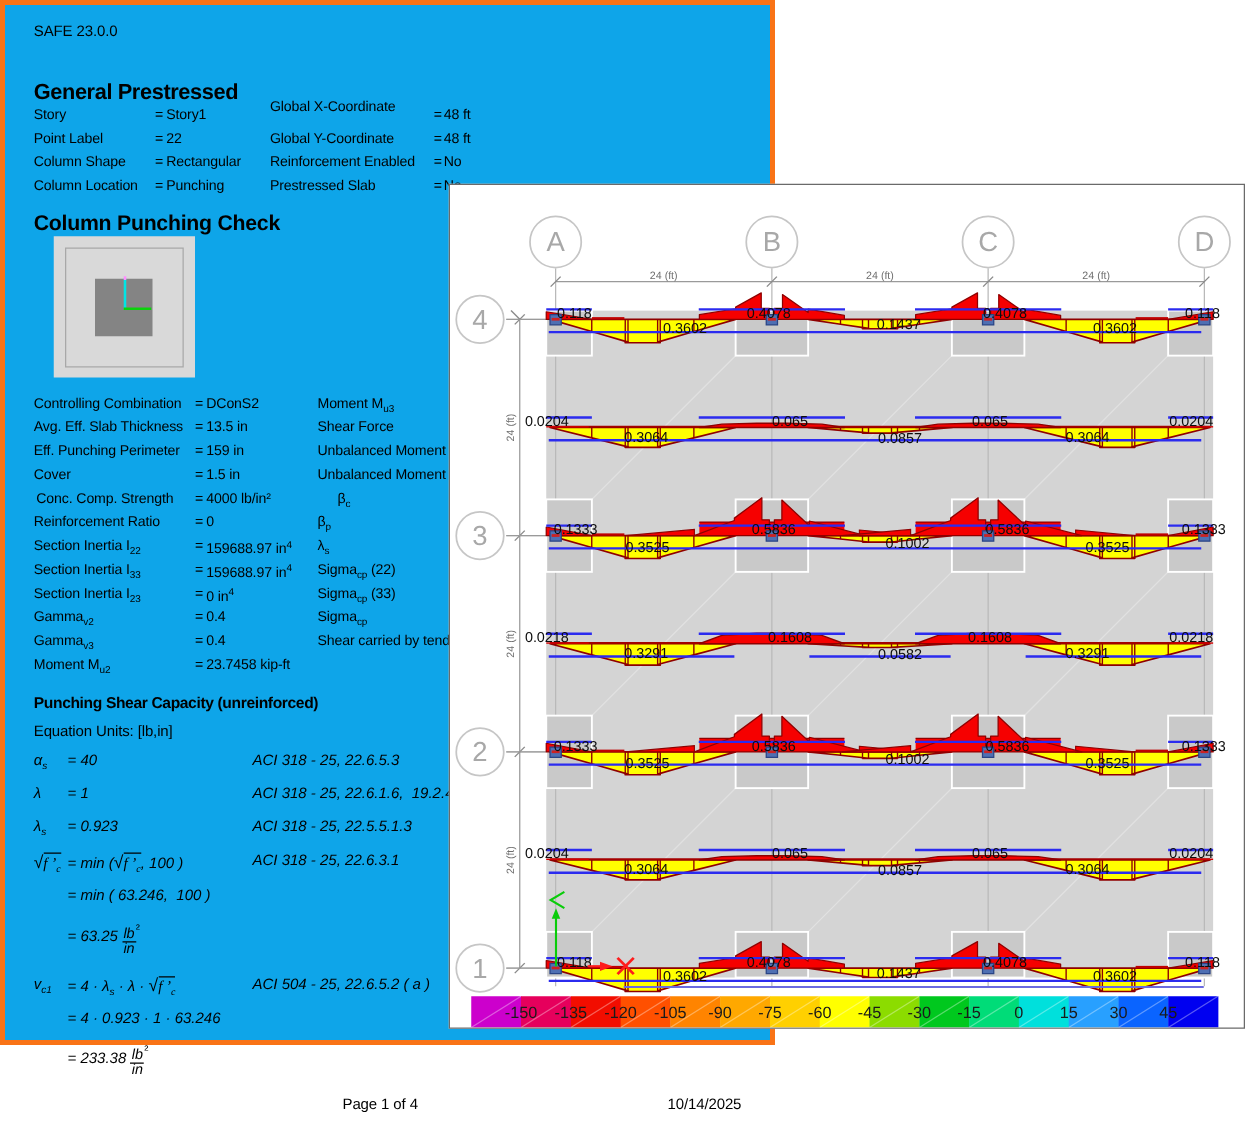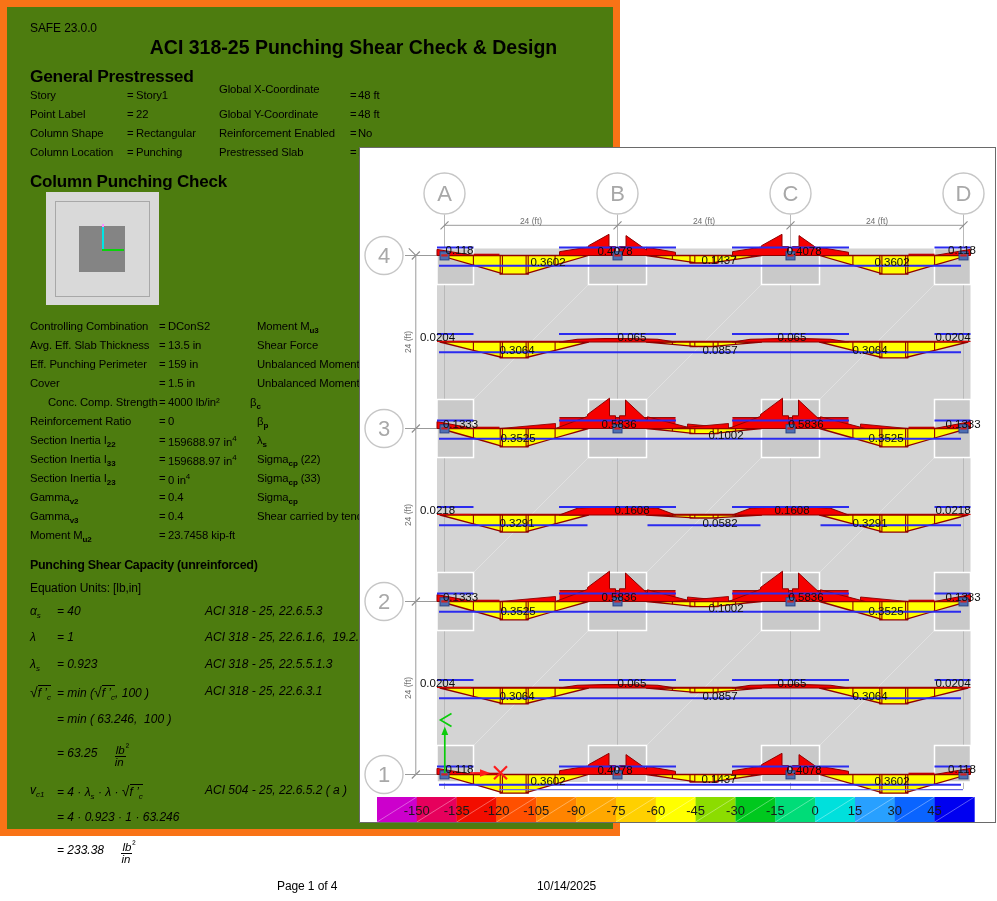--- a/index.html
+++ b/index.html
@@ -1,44 +1,43 @@
 <!DOCTYPE html>
 <html><head><meta charset="utf-8">
 <style>
 * { margin:0; padding:0; box-sizing:border-box; }
 body { width:997px; height:901px; background:#ffffff; position:relative; overflow:hidden;
        font-family:"Liberation Sans", sans-serif; }
-.page { position:absolute; left:0; top:0; width:620px; height:836px; background:#4d7c0f;
-        border:7px solid #f97316; }
+.page { position:absolute; left:0; top:0; width:620px; height:836px; background:#0ea5e9;
+        border:4px solid #f97316; }
 .tl { position:absolute; font-size:11.3px; color:#000; white-space:nowrap; letter-spacing:-0.1px; }
-.tl sub { font-size:8px;font-weight:bold; }
+.tl sub { font-size:8px; }
 .tl sup { font-size:8px; }
 .eq { position:absolute; font-size:12px; font-style:italic; color:#000; white-space:nowrap; }
 .eq sub { font-size:8px; }
 .sq { font-style:normal; font-size:14px; }
-.ov { border-top:1px solid #000; }
-.fr { display:inline-block; text-align:left; vertical-align:-9px; line-height:11px; font-size:11.5px;margin-left:14px; }
+.ov { border-top:1px solid #000;font-family:Liberation Serif, serif; }
+.fr { display:inline-block; text-align:center; vertical-align:-9px; line-height:11px; font-size:11.5px; }
 .fr .ft { display:block; border-bottom:1px solid #000; padding:0 1px; }
 .fs { vertical-align:7px; font-size:10px; font-style:normal; }
 .hd { position:absolute; font-weight:bold; color:#000; white-space:nowrap; }
 .win { position:absolute; left:359px; top:147px; width:637px; height:676px; background:#fff;
        border:1px solid #6a6a6a; }
 .tbar { position:absolute; left:0; top:0; width:635px; height:22px; background:#fff; }
 .tstrip { position:absolute; left:0; top:0; width:635px; height:3px; background:#d9d9d9; border-bottom:1px solid #787878; }
 .tabL { position:absolute; left:0; top:0; width:13px; height:22px; background:#d9d9d9;
         border-right:1px solid #787878; border-bottom:1px solid #787878; }
 .tabR { position:absolute; left:586px; top:0; width:49px; height:22px; background:#d9d9d9;
         border-left:1px solid #787878; border-bottom:1px solid #787878; }
 .ttxt { position:absolute; left:24px; top:3px; width:572px; height:19px; text-align:center;
         font-weight:bold; font-size:11.8px; line-height:18px; color:#000; white-space:nowrap; }
 </style></head>
 <body>
 <div class="page">
   <div class="tl" style="top:14px;left:23px;font-size:12px">SAFE 23.0.0</div>
-  <div class="hd" style="top:29px;left:0;width:693px;text-align:center;font-size:19.5px">ACI 318-25 Punching Shear Check &amp; Design</div>
   <div class="hd" style="top:59px;left:23px;font-size:17.4px;letter-spacing:-0.3px">General Prestressed</div>
   <div class="tl" style="top:82px;left:23px">Story</div>
     <div class="tl" style="top:82px;left:120px">=</div>
     <div class="tl" style="top:82px;left:129px">Story1</div>
     <div class="tl" style="top:76px;left:212px">Global X-Coordinate</div>
     <div class="tl" style="top:82px;left:343px">=</div>
     <div class="tl" style="top:82px;left:351px">48 ft</div>
     <div class="tl" style="top:101px;left:23px">Point Label</div>
     <div class="tl" style="top:101px;left:120px">=</div>
     <div class="tl" style="top:101px;left:129px">22</div>
@@ -73,24 +72,24 @@
     <div class="tl" style="top:332px;left:161px">13.5 in</div>
     <div class="tl" style="top:332px;left:250px">Shear Force</div>
     <div class="tl" style="top:351px;left:23px">Eff. Punching Perimeter</div>
     <div class="tl" style="top:351px;left:152px">=</div>
     <div class="tl" style="top:351px;left:161px">159 in</div>
     <div class="tl" style="top:351px;left:250px">Unbalanced Moment M</div>
     <div class="tl" style="top:370px;left:23px">Cover</div>
     <div class="tl" style="top:370px;left:152px">=</div>
     <div class="tl" style="top:370px;left:161px">1.5 in</div>
     <div class="tl" style="top:370px;left:250px">Unbalanced Moment M</div>
-    <div class="tl" style="top:389px;left:41px">Conc. Comp. Strength</div>
+    <div class="tl" style="top:389px;left:25px">Conc. Comp. Strength</div>
     <div class="tl" style="top:389px;left:152px">=</div>
     <div class="tl" style="top:389px;left:161px">4000 lb/in²</div>
-    <div class="tl" style="top:389px;left:243px">β<sub>c</sub></div>
+    <div class="tl" style="top:389px;left:266px">β<sub>c</sub></div>
     <div class="tl" style="top:408px;left:23px">Reinforcement Ratio</div>
     <div class="tl" style="top:408px;left:152px">=</div>
     <div class="tl" style="top:408px;left:161px">0</div>
     <div class="tl" style="top:408px;left:250px">β<sub>p</sub></div>
     <div class="tl" style="top:427px;left:23px">Section Inertia I<sub>22</sub></div>
     <div class="tl" style="top:427px;left:152px">=</div>
     <div class="tl" style="top:427px;left:161px">159688.97 in<sup>4</sup></div>
     <div class="tl" style="top:427px;left:250px">λ<sub>s</sub></div>
     <div class="tl" style="top:446px;left:23px">Section Inertia I<sub>33</sub></div>
     <div class="tl" style="top:446px;left:152px">=</div>

